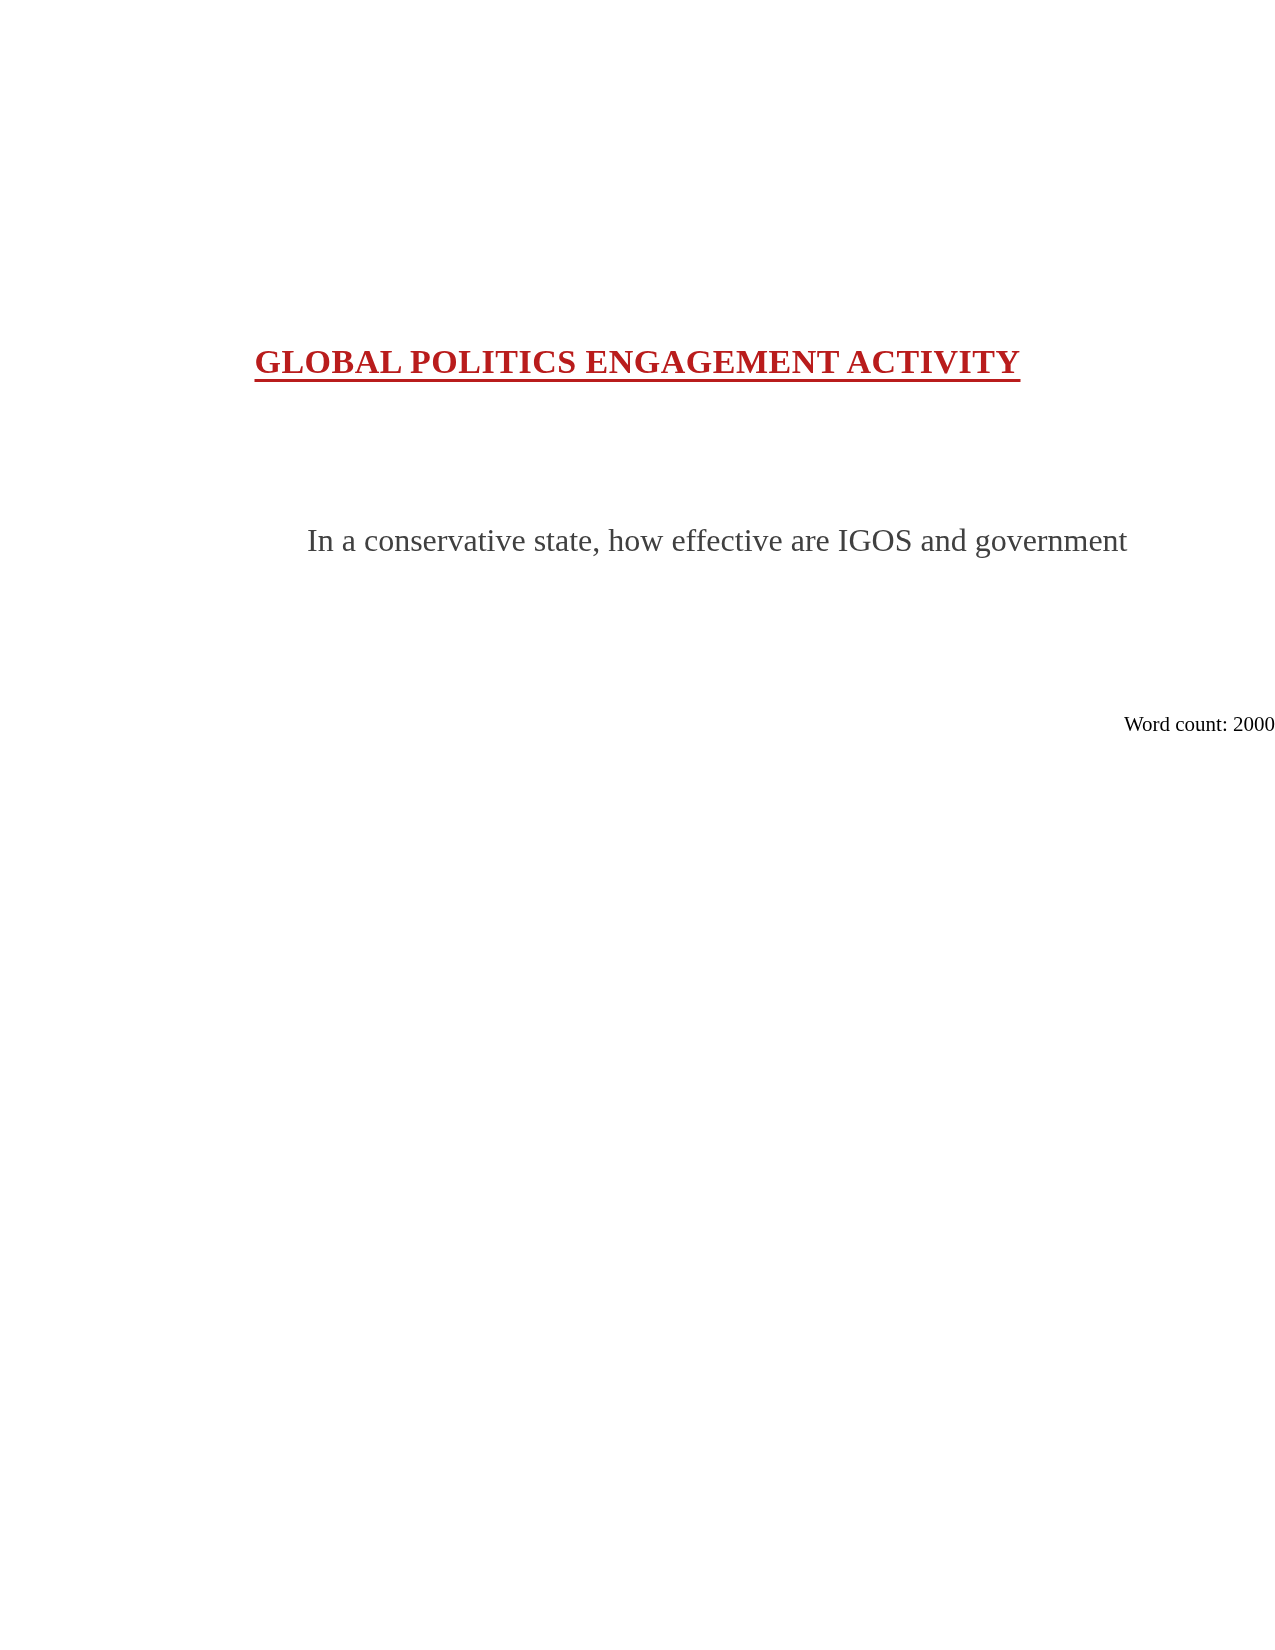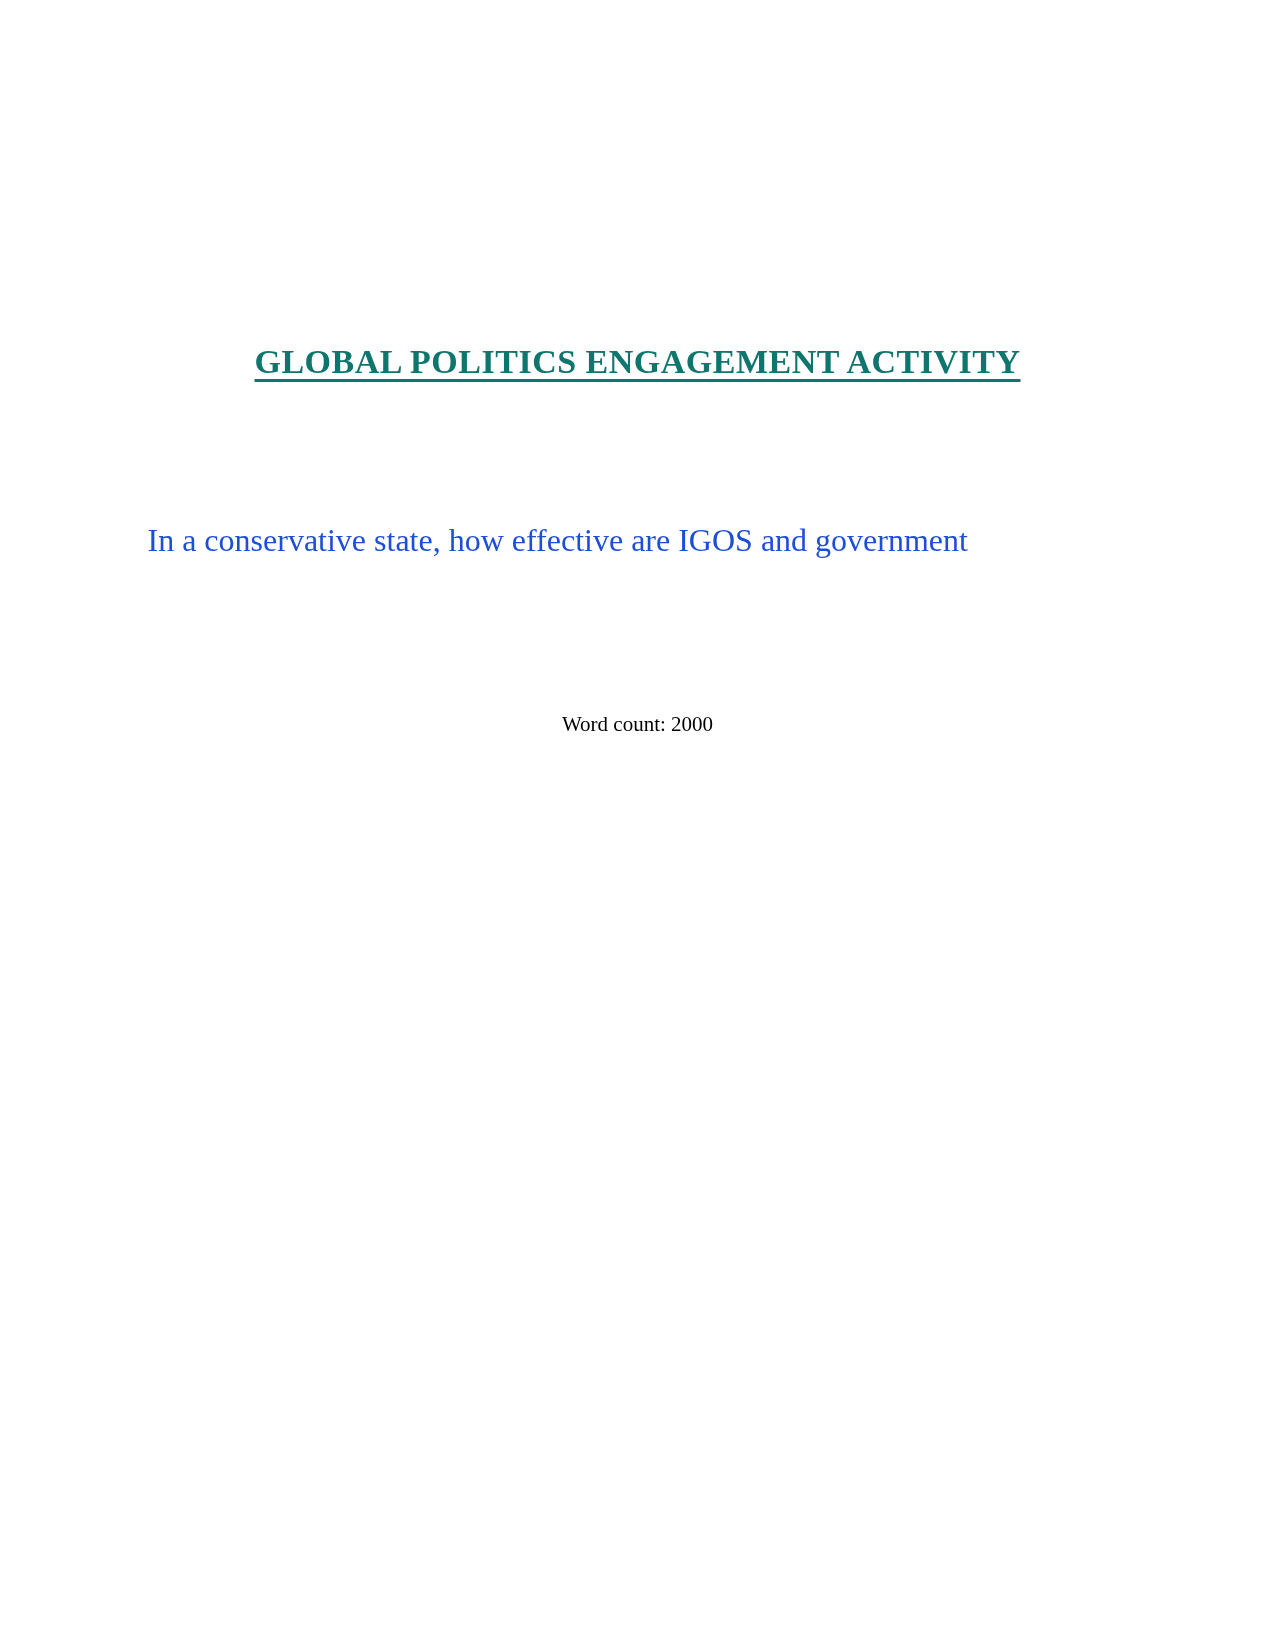--- a/index.html
+++ b/index.html
@@ -22,34 +22,34 @@
   .doc-title {
     margin: 0;
     text-align: center;
     font-size: 34px;
     line-height: 47px;
     font-weight: bold;
     letter-spacing: 0.5px;
     text-decoration: underline;
     text-decoration-thickness: 3px;
     text-underline-offset: 6px;
-    color: #0f766e;
+    color: #b91c1c;
   }
   .doc-subtitle {
     margin: 115px auto 0 auto;
     width: 980px;
-    text-align: left;
+    text-align: right;
     font-size: 32px;
     line-height: 80px;
     font-weight: normal;
-    color: #1d4ed8;
+    color: #404040;
   }
   .word-count {
     margin: 130px 0 0 0;
-    text-align: center;
+    text-align: right;
     font-size: 21px;
     line-height: 28px;
     font-weight: normal;
     color: #000000;
   }
 </style>
 </head>
 <body>
 
 <div class="page">

